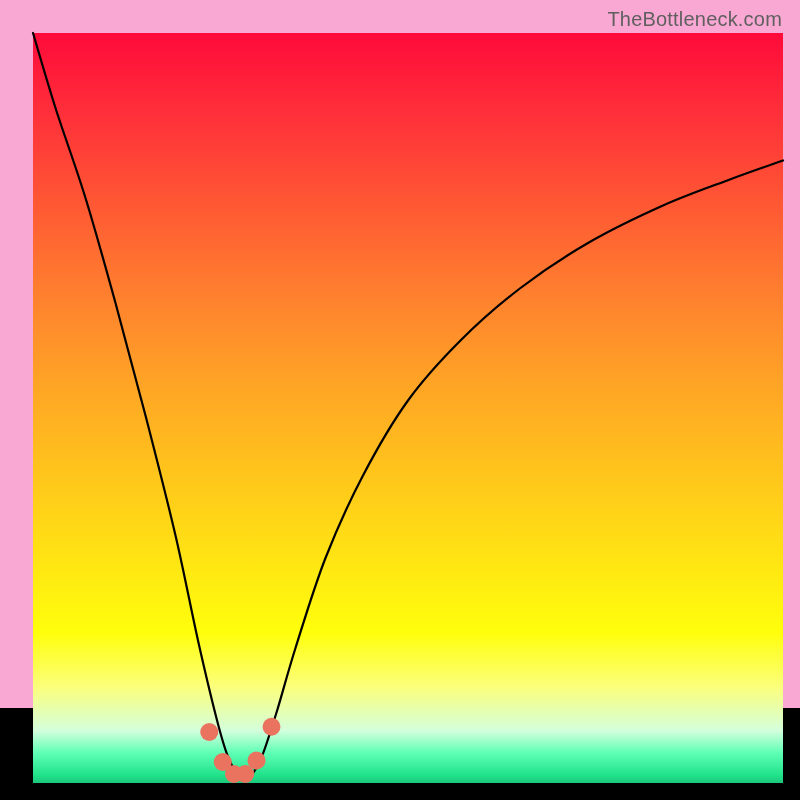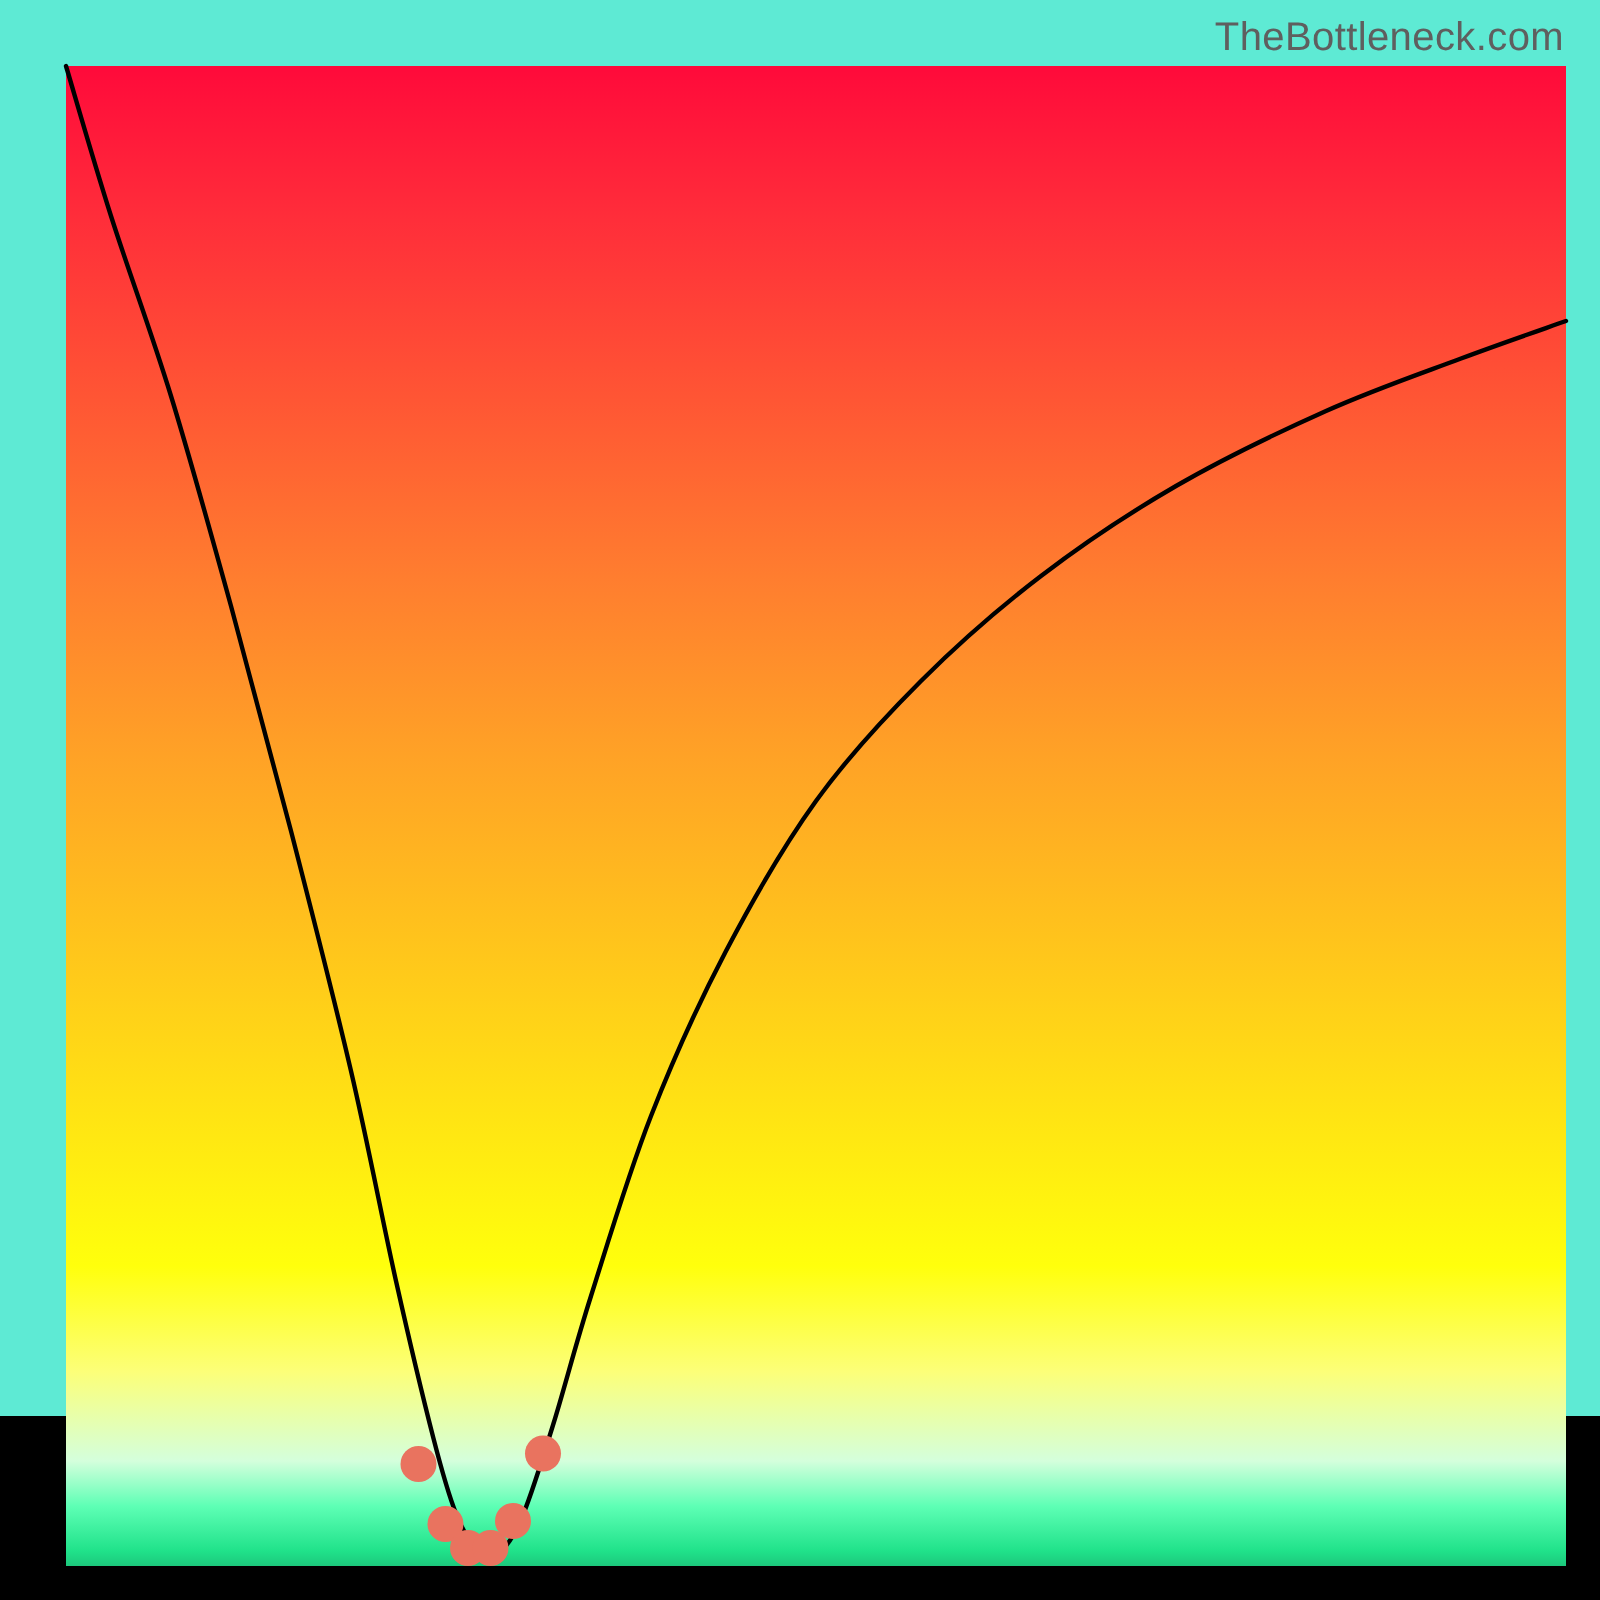--- a/index.html
+++ b/index.html
@@ -8,21 +8,21 @@
     width: 800px;
     height: 800px;
     background: #000000;
     overflow: hidden;
     font-family: Arial, Helvetica, sans-serif;
   }
   .frame {
     position: absolute;
     left: 0; top: 0;
     width: 800px; height: 708px;
-    background: #5eead4;
+    background: #f9a8d4;
   }
   .plot-area {
     position: absolute;
     left: 33px;
     top: 33px;
     width: 750px;
     height: 750px;
     background: linear-gradient(
       to bottom,
       #ff0a3a 0%,

